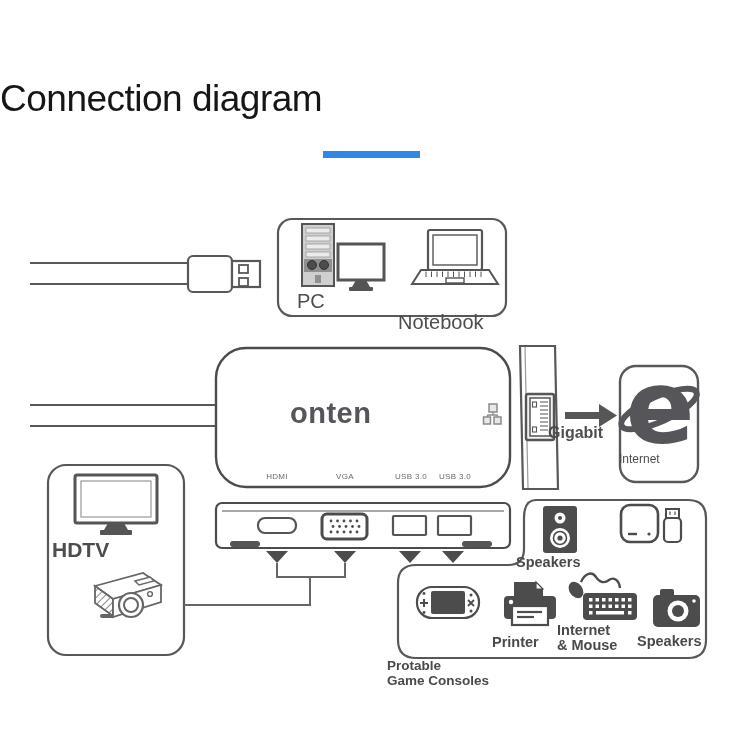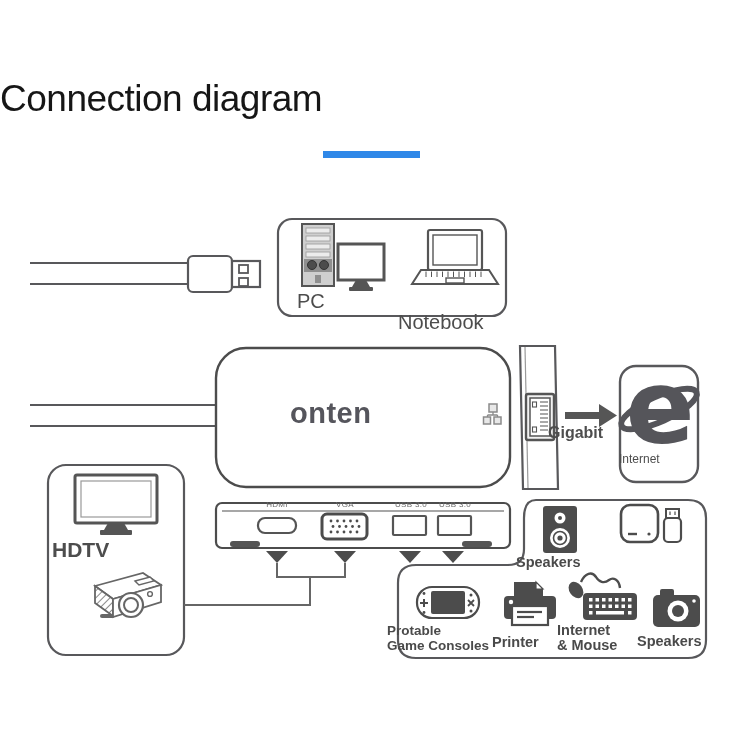--- a/index.html
+++ b/index.html
@@ -5,33 +5,33 @@
   html,body{margin:0;padding:0;background:#fff;}
   .canvas{position:relative;width:750px;height:750px;background:#fff;overflow:hidden;
           font-family:"Liberation Sans",sans-serif;}
   .canvas svg{position:absolute;left:0;top:0;}
   .lbl{position:absolute;color:#4d4d4d;line-height:1.15;}
   #title{left:0;top:78px;width:750px;font-size:37px;color:#161616;letter-spacing:-0.5px;}
   #accent-bar{position:absolute;left:323px;top:151px;width:97px;height:7px;background:#2f88e8;}
   #pc-label{left:297px;top:290px;width:80px;font-size:20px;}
   #notebook-label{left:398px;top:290px;width:100px;font-size:20px;margin-top:21px;}
   #brand-label{left:290px;top:397px;width:150px;font-size:29px;font-weight:700;color:#55555c;letter-spacing:0.5px;}
-  .portlbl{position:absolute;font-size:8px;color:#6a6a6a;text-align:center;letter-spacing:0.3px;margin-top:28px;}
+  .portlbl{position:absolute;font-size:8px;color:#6a6a6a;text-align:center;letter-spacing:0.3px;}
   #port-hdmi{left:252px;top:472px;width:50px;}
   #port-vga{left:320px;top:472px;width:50px;}
   #port-usb1{left:386px;top:472px;width:50px;}
   #port-usb2{left:430px;top:472px;width:50px;}
   #gigabit-label{left:548px;top:424px;width:82px;font-size:16px;font-weight:600;}
   #internet-label{left:619px;top:453px;width:80px;font-size:12px;}
   #hdtv-label{left:52px;top:538px;width:120px;font-size:21px;font-weight:600;}
   #projector-label{left:55px;top:622px;width:120px;font-size:19px;}
   .plbl{font-weight:700;color:#4a4a4a;}
   #speakers-label{left:516px;top:554px;width:90px;font-size:14.5px;}
   #harddrive-label{left:602px;top:545px;width:100px;font-size:13.5px;line-height:14px;}
-  #consoles-label{left:387px;top:624px;width:126px;font-size:13.5px;line-height:14.5px;}
+  #consoles-label{left:387px;top:659px;width:126px;font-size:13.5px;line-height:14.5px;}
   #printer-label{left:492px;top:634px;width:80px;font-size:14.5px;}
   #keyboards-label{left:557px;top:623px;width:100px;font-size:14.5px;line-height:14.5px;}
   #cameras-label{left:637px;top:633px;width:82px;font-size:14.5px;}
 </style>
 </head>
 <body>
 
 <div class="canvas">
 
 <svg width="750" height="750" viewBox="0 0 750 750">

